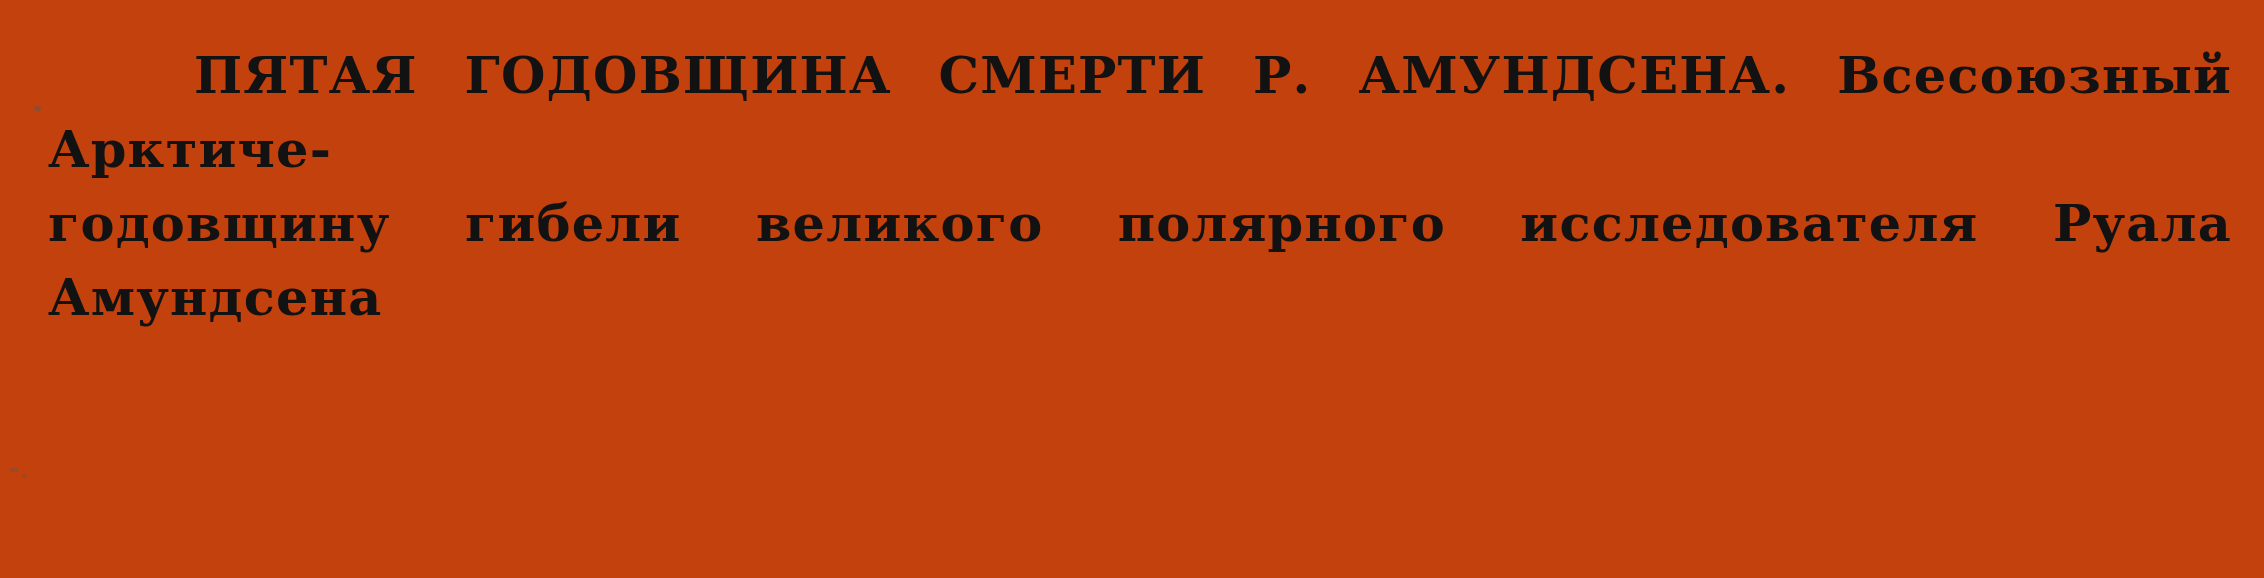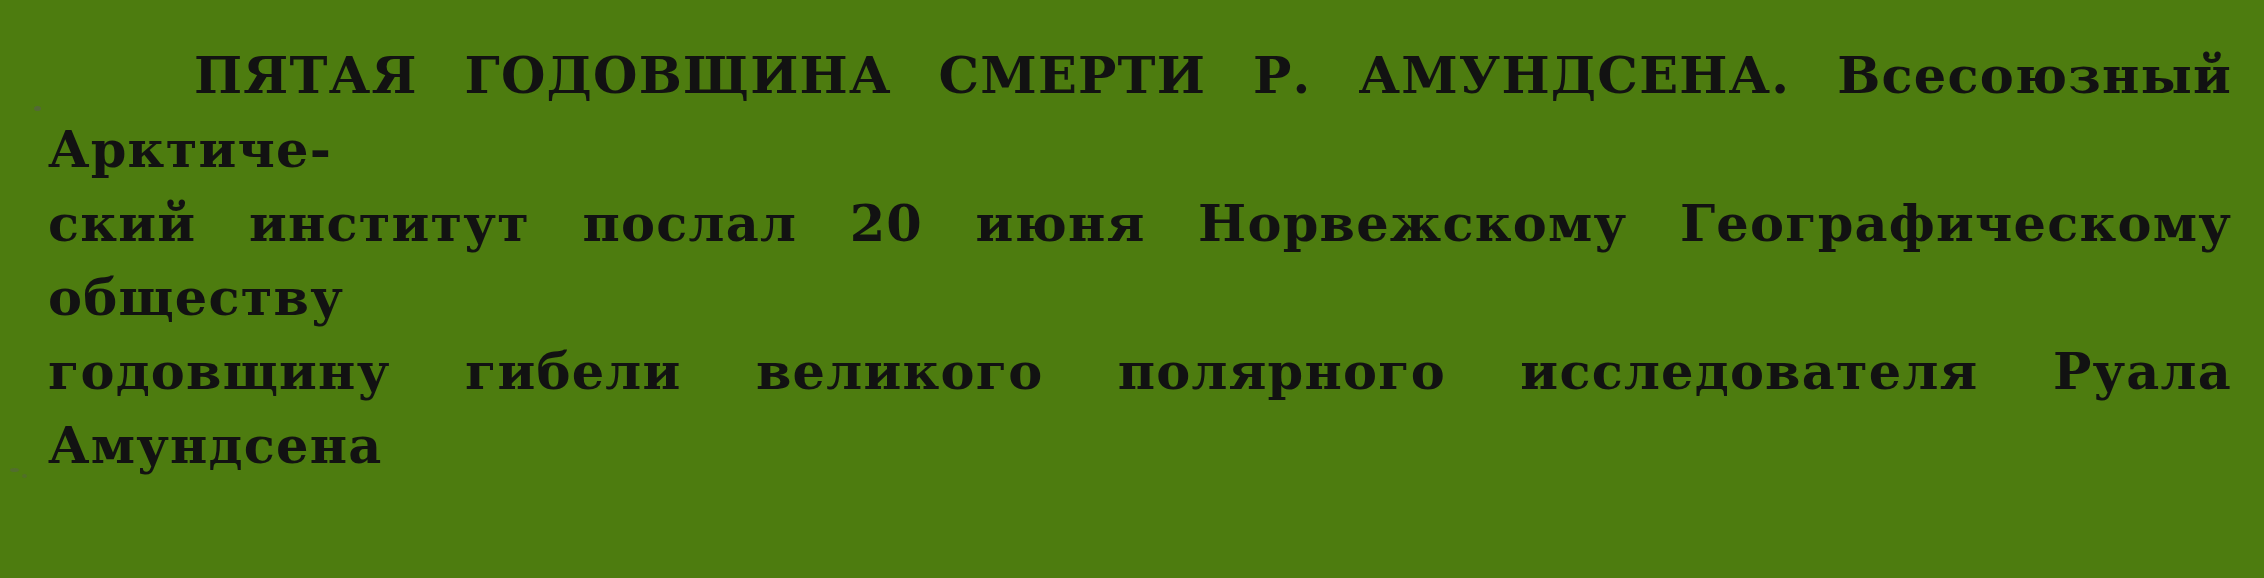--- a/index.html
+++ b/index.html
@@ -10,21 +10,21 @@
   body {
     width: 2264px;
     height: 578px;
     overflow: hidden;
     position: relative;
     font-family: "DejaVu Serif", "Liberation Serif", serif;
   }
   .page {
     position: absolute;
     inset: 0;
-    background: #4d7c0f;
+    background: #c2410c;
   }
   .para {
     position: absolute;
     left: 48px;
     top: 38px;
     width: 2184px;
     color: #121212;
     font-size: 51px;
     font-weight: bold;
     line-height: 74px;
@@ -52,20 +52,19 @@
   .speck.s1 { left: 34px; top: 106px; width: 7px; height: 5px; }
   .speck.s2 { left: 10px; top: 468px; width: 9px; height: 4px; opacity: 0.4; }
   .speck.s3 { left: 22px; top: 474px; width: 5px; height: 4px; opacity: 0.35; }
 </style>
 </head>
 <body>
 
 <div class="page">
   <div class="para">
     <div class="line first justified">ПЯТАЯ ГОДОВЩИНА СМЕРТИ Р. АМУНДСЕНА. Всесоюзный Арктиче-</div>
-    <div class="line justified">ский институт послал 20 июня Норвежскому Географическому обществу</div>
     <div class="line justified">годовщину гибели великого полярного исследователя Руала Амундсена</div>
 
   </div>
   <div class="speck s1"></div>
   <div class="speck s2"></div>
   <div class="speck s3"></div>
 </div>
 
 </body></html>

